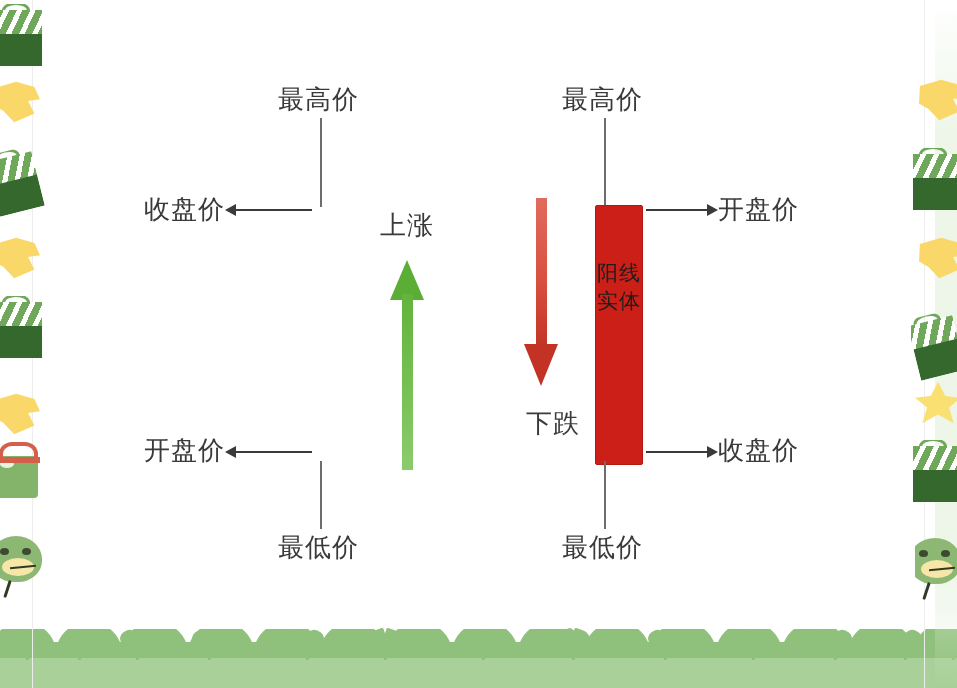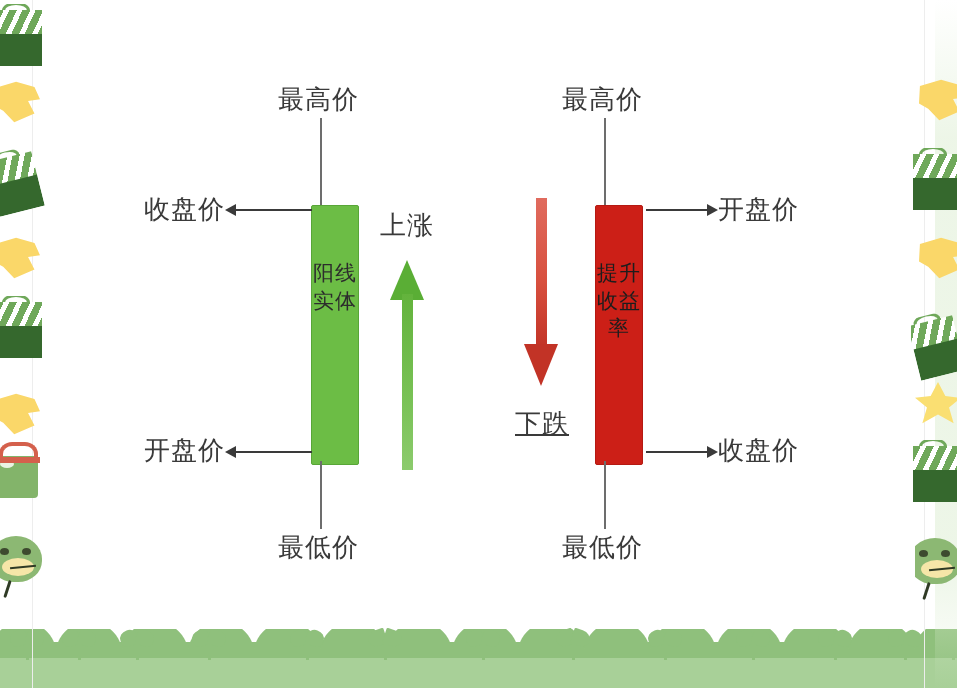--- a/index.html
+++ b/index.html
@@ -361,23 +361,20 @@
 </style>
 </head>
 <body>
 
 <div id="stage">
 
   <div class="chart">
 
     <div class="candle-wick" style="left:274px; top:140px; width:2px; height:67px;"></div>
 
-    <div class="candle-body bull" style="left:265px; top:205px; width:46px; height:258px;">
-      <div class="candle-label" style="top:54px;">阳线实体</div>
-    </div>
 
     <div class="candle-wick" style="left:274px; top:461px; width:2px; height:67px;"></div>
 
     <div class="ann" style="left:232px; top:82px;">最高价</div>
     <div class="lead-v" style="left:274px; top:118px; height:24px;"></div>
 
     <div class="ann" style="left:232px; top:530px;">最低价</div>
     <div class="lead-v" style="left:274px; top:505px; height:24px;"></div>
 
     <div class="ann" style="left:98px; top:192px;">收盘价</div>
@@ -390,21 +387,21 @@
 
     <div class="trend-up" style="left:344px; top:260px; height:212px;">
       <div class="head"></div>
       <div class="shaft"></div>
     </div>
     <div class="ann" style="left:334px; top:208px;">上涨</div>
 
     <div class="candle-wick" style="left:558px; top:140px; width:2px; height:67px;"></div>
 
     <div class="candle-body bear" style="left:549px; top:205px; width:46px; height:258px;">
-      <div class="candle-label" style="top:54px;">提升收益率</div>
+      <div class="candle-label" style="top:54px;">阳线实体</div>
     </div>
 
     <div class="candle-wick" style="left:558px; top:461px; width:2px; height:67px;"></div>
 
     <div class="ann" style="left:516px; top:82px;">最高价</div>
     <div class="lead-v" style="left:558px; top:118px; height:24px;"></div>
 
     <div class="ann" style="left:516px; top:530px;">最低价</div>
     <div class="lead-v" style="left:558px; top:505px; height:24px;"></div>
 
@@ -413,21 +410,21 @@
     <div class="arrow-head right" style="left:661px; top:204px;"></div>
 
     <div class="ann" style="left:672px; top:433px;">收盘价</div>
     <div class="lead-h" style="left:600px; top:451px; width:62px;"></div>
     <div class="arrow-head right" style="left:661px; top:446px;"></div>
 
     <div class="trend-down" style="left:478px; top:198px; height:190px;">
       <div class="shaft"></div>
       <div class="head"></div>
     </div>
-    <div class="ann" style="left:469px; top:406px;text-decoration:underline;">下跌</div>
+    <div class="ann" style="left:480px; top:406px;">下跌</div>
   </div>
 
   <div class="grass-wrap">
     <div class="grass-band"></div>
     <div class="grass-pale"></div>
     <div class="sprout" style="left:10px;">
         <div class="leaf l"></div>
         <div class="leaf r"></div>
         <div class="stem"></div>
       </div>

